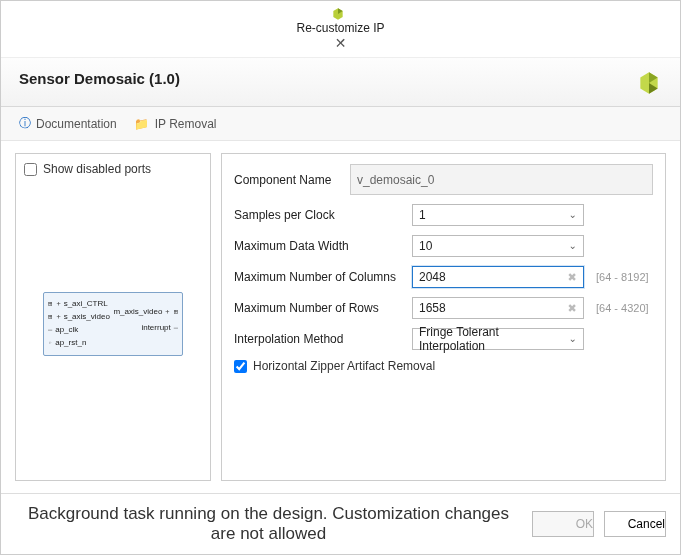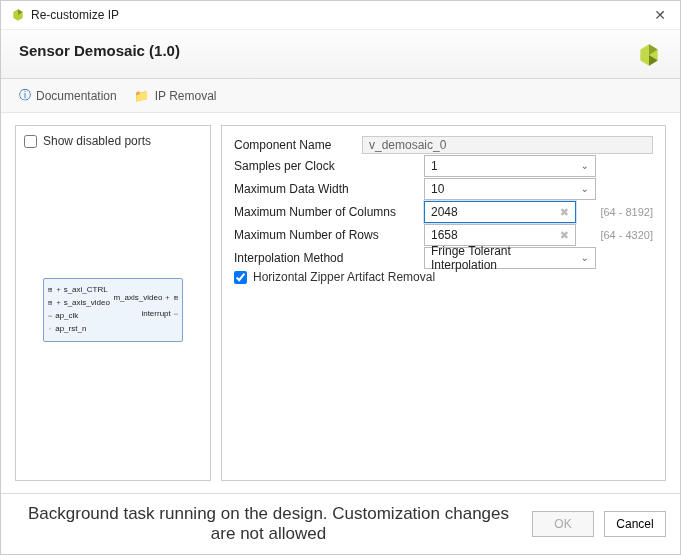--- a/index.html
+++ b/index.html
@@ -1,18 +1,18 @@
 <!DOCTYPE html>
 <html><head>
 <meta charset="utf-8">
 <style>
 * { box-sizing: border-box; margin: 0; padding: 0; }
 body { font-family: "Segoe UI", Arial, sans-serif; font-size: 12px; background: #fff; width: 681px; height: 555px; overflow: hidden; color: #222; }
 .window { width: 681px; height: 555px; border: 1px solid #ccc; display: flex; flex-direction: column; }
-.titlebar { display: flex; align-items: center; padding: 6px 10px; border-bottom: 1px solid #eee; }
+.titlebar { display: flex; align-items: center; padding: 6px 10px; border-bottom: 1px solid #eee; flex-direction: column; }
 .titlebar svg { margin-right: 6px; }
 .titlebar .title { flex: 1; font-size: 12px; }
 .titlebar .close { font-size: 14px; color: #555; cursor: pointer; padding: 0 4px; }
 .header { display: flex; align-items: flex-start; padding: 12px 18px 10px 18px; border-bottom: 1px solid #d8d8d8; background: linear-gradient(#fdfdfd,#f3f3f3); }
 .header .iptitle { font-size: 15px; font-weight: 600; flex: 1; }
 .header .logo { width: 26px; height: 26px; }
 .linkbar { padding: 8px 18px; font-size: 12px; background: #f8f8f8; border-bottom: 1px solid #e6e6e6; display: flex; gap: 18px; align-items: center; }
 .linkitem { display: inline-flex; align-items: center; gap: 5px; color: #555; cursor: pointer; }
 .linkitem .doc-icon { color: #1565c0; font-size: 12px; }
 .linkitem .folder-icon { color: #aaa; font-size: 12px; }
@@ -21,34 +21,34 @@
 .left-panel { width: 196px; padding: 8px; display: flex; flex-direction: column; }
 .checkbox-row { display: flex; align-items: center; gap: 6px; font-size: 12px; color: #333; }
 .checkbox-row input { width: 13px; height: 13px; }
 .ipblock-wrap { flex: 1; display: flex; align-items: center; justify-content: center; }
 .ipblock { position: relative; width: 140px; height: 64px; background: #eef4fb; border: 1px solid #7fa3c9; border-radius: 2px; font-size: 8px; color: #222; }
 .port-left, .port-right { position: absolute; display: flex; align-items: center; gap: 3px; }
 .port-left { left: 4px; }
 .port-right { right: 4px; margin-left: 16px; }
 .port-sym { font-family: monospace; font-size: 7px; color: #444; }
 .right-panel { flex: 1; padding: 10px 12px; overflow: auto; }
-.form-row { display: flex; align-items: center; margin-bottom: 1px; gap: 20px; }
+.form-row { display: flex; align-items: center; margin-bottom: 9px; gap: 8px; }
 .form-label { width: 170px; font-size: 12px; color: #222; }
-.text-input { flex: 1; max-width: 260px; height: 18px; border: 1px solid #ccc; padding: 2px 6px; font-size: 12px; background: #f6f6f6; color: #444; }
+.text-input { flex: 1; max-width: 260px; height: 31px; border: 1px solid #ccc; padding: 2px 6px; font-size: 12px; background: #f6f6f6; color: #444; }
 .text-input.readonly { background: #f3f3f3; color: #666; }
 .select { flex: 1; max-width: 172px; height: 22px; border: 1px solid #bbb; font-size: 12px; padding: 0 20px 0 6px; background: #fff; position: relative; display: flex; align-items: center; }
 .select .chev { position: absolute; right: 6px; top: 4px; color: #666; font-size: 10px; }
 .spinner { flex: 1; max-width: 172px; height: 22px; border: 1px solid #bbb; padding: 0 20px 0 6px; font-size: 12px; display: flex; align-items: center; position: relative; background: #fff; }
 .spinner.focused { border: 1px solid #2277cc; box-shadow: 0 0 0 1px #2277cc33; }
 .spinner .clear-x { position: absolute; right: 5px; top: 4px; width: 12px; height: 12px; color: #bbb; font-size: 11px; line-height: 12px; text-align: center; }
 .range-hint { color: #999; font-size: 11px; margin-left: 4px; }
 .wide-select { flex: 1; max-width: 172px; }
 .footer { border-top: 1px solid #ddd; padding: 10px 14px; display: flex; align-items: center; gap: 10px; }
 .footer .msg { flex: 1; text-align: center; font-size: 17px; color: #333; }
-.btn { min-width: 62px; height: 26px; border: 1px solid #bbb; background: #fff; font-size: 12px; cursor: pointer; }
+.btn { min-width: 62px; height: 26px; border: 1px solid #bbb; background: #fff; font-size: 12px; cursor: pointer; text-align: right; }
 .btn.disabled { color: #aaa; background: #f7f7f7; cursor: default; }
 </style>
 </head>
 <body>
 
 <div class="window">
 
   <div class="titlebar">
     <svg width="14" height="14" viewBox="0 0 24 24">
         <polygon points="12,2 20,7 20,17 12,22 4,17 4,7" fill="#b9cf3a"></polygon>

